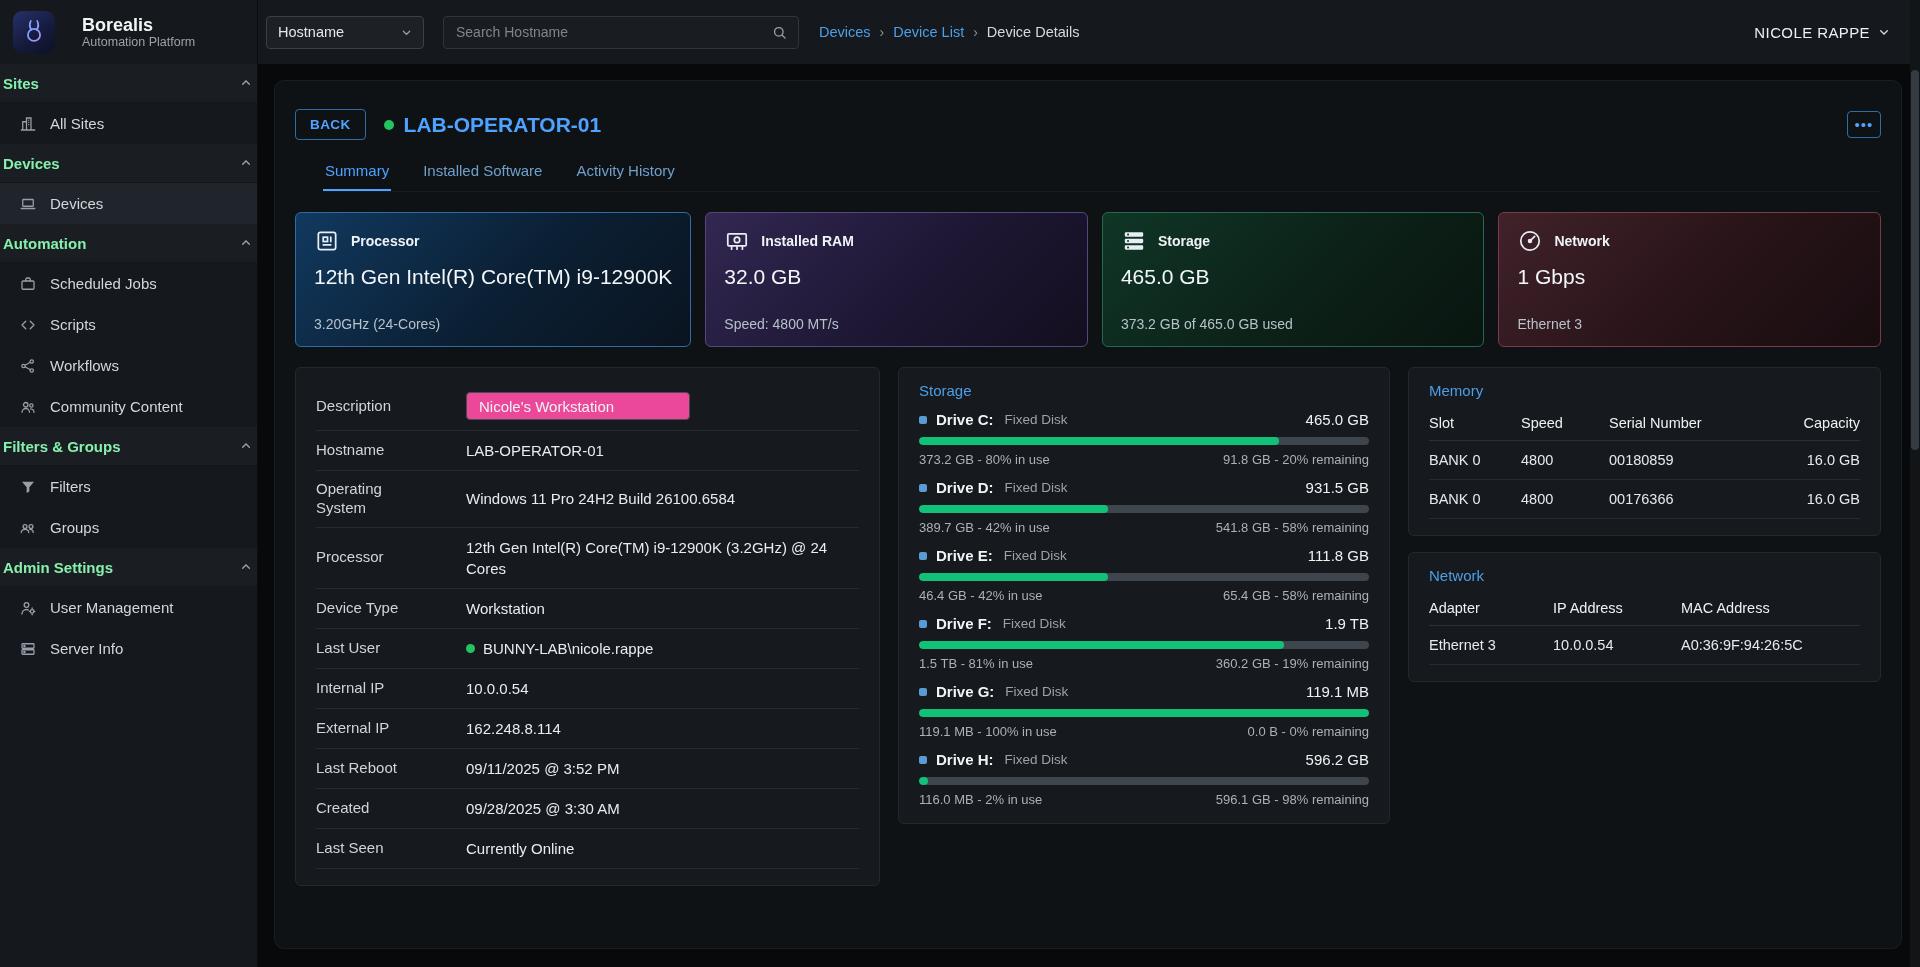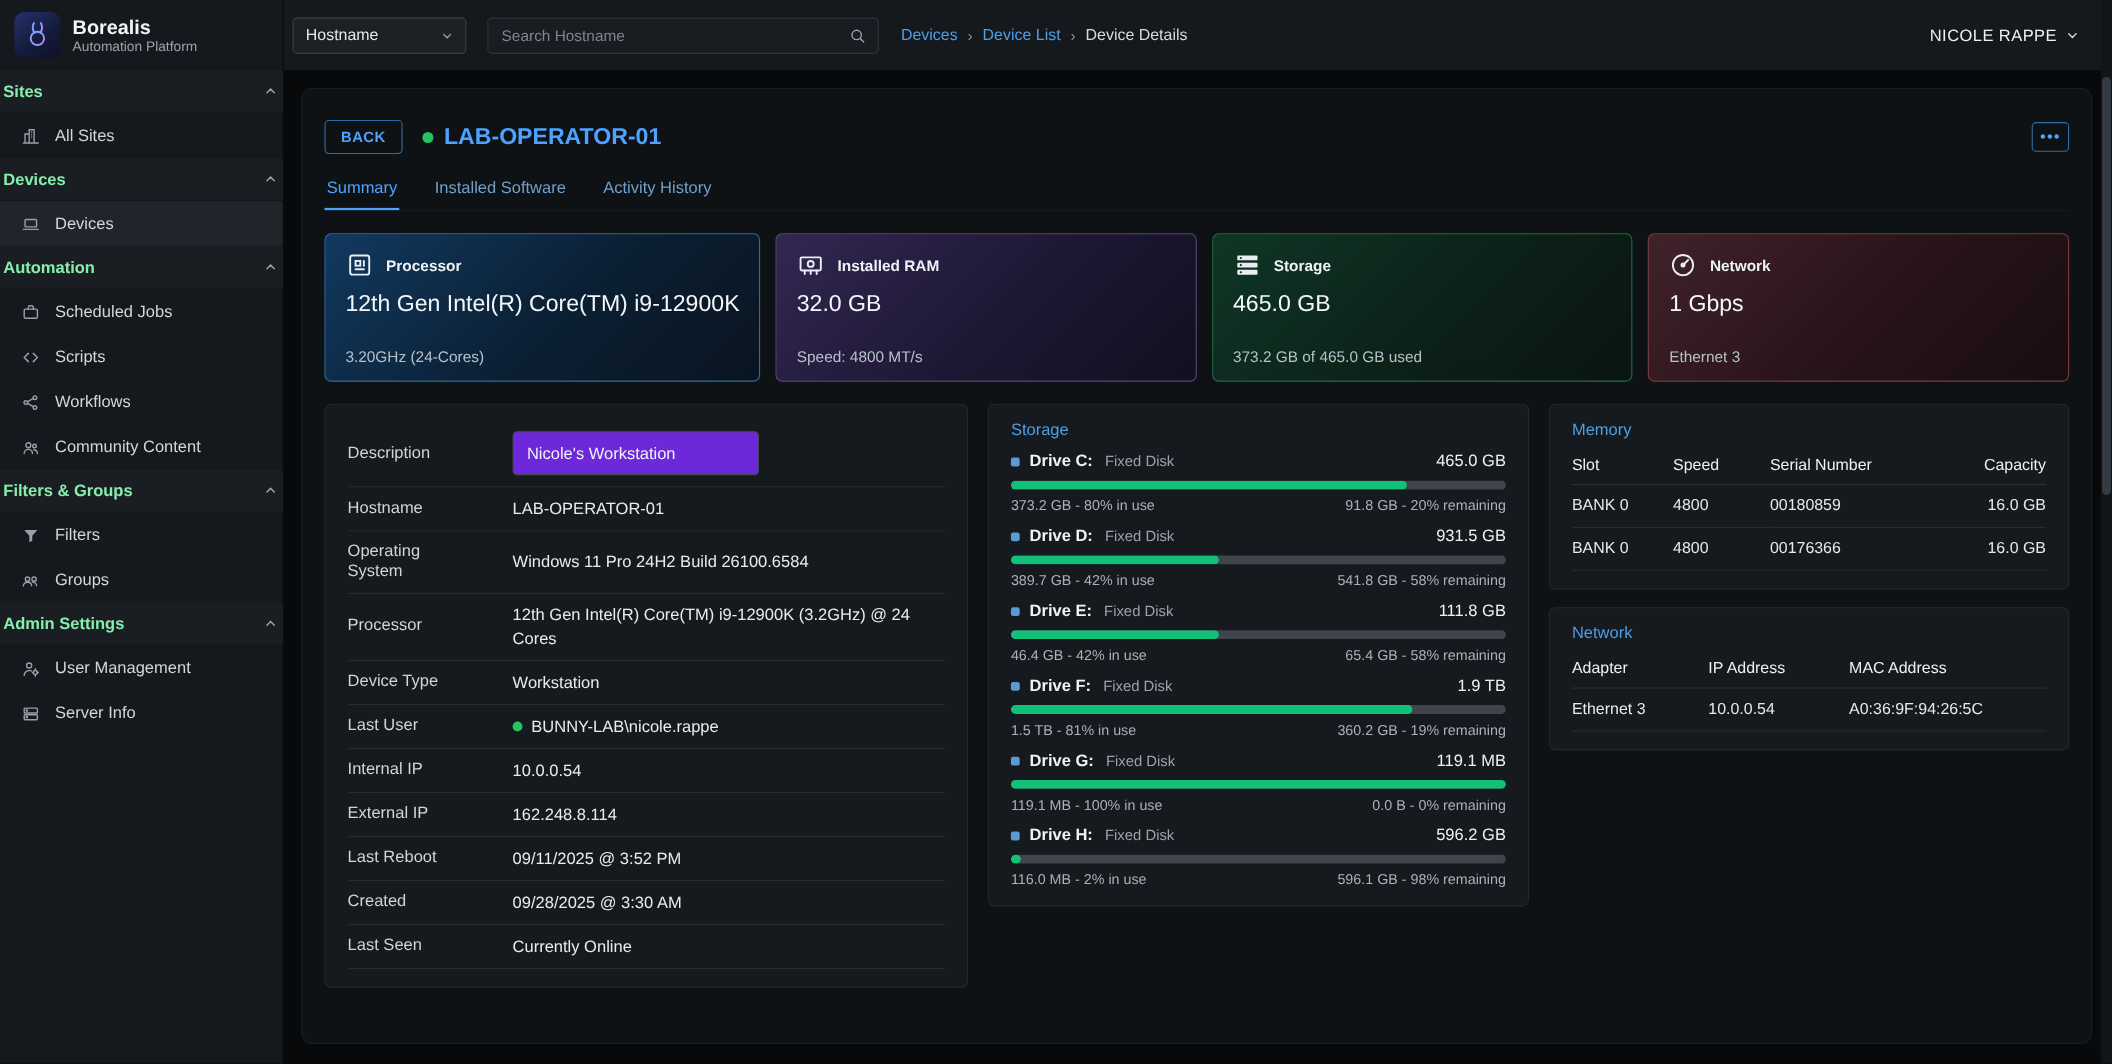--- a/index.html
+++ b/index.html
@@ -12,21 +12,21 @@
     position:relative;
     font-size:15px;
   }
   svg { display:block; }
 
   
   .sidebar {
     position:absolute; left:0; top:0; bottom:0; width:258px;
     background:#15181c; border-right:1px solid #0a0c0d; z-index:2;
   }
-  .brand { height:64px; display:flex; align-items:center; gap:11px; padding-left:13px; }
+  .brand { height:64px; display:flex; align-items:center; gap:27px; padding-left:13px; }
   .logo-tile {
     width:42px; height:42px; border-radius:9px; flex:0 0 auto;
     background:linear-gradient(145deg,#27306a 0%,#141a3a 60%,#0d1126 100%);
     display:flex; align-items:center; justify-content:center;
   }
   .brand-name { font-size:18px; font-weight:bold; color:#f2f5f8; line-height:1.15; }
   .brand-sub { font-size:12.5px; color:#9aa2ab; }
   .nav-section-header {
     height:39px; display:flex; align-items:center; padding:0 3px;
     background:#1a1e23; color:#86efac; font-weight:bold; font-size:15px;
@@ -88,21 +88,21 @@
     padding:7px 14px; border-radius:4px; cursor:pointer;
   }
   .status-dot { width:10px; height:10px; border-radius:50%; background:#22c55e; display:inline-block; }
   .device-title { color:#4da3ff; font-size:21px; margin-left:10px; }
   .panel-header .status-dot { margin-left:18px; }
   .more-btn {
     margin-left:auto; border:1px solid #2e6da4; color:#4da3ff; background:transparent;
     width:34px; height:27px; border-radius:4px; cursor:pointer; font-size:15px; line-height:1;
     display:flex; align-items:center; justify-content:center; letter-spacing:1px;
   }
-  .tabs { display:flex; gap:30px; margin-top:18px; border-bottom:1px solid rgba(255,255,255,0.04); }
+  .tabs { display:flex; gap:30px; margin-top:18px; border-bottom:1px solid rgba(255,255,255,0.04);margin-left:28px; }
   .tab { padding:4px 2px 10px 2px; font-size:15px; color:#6fa0cc; cursor:pointer; }
   .tab.active { color:#4da3ff; border-bottom:2px solid #4da3ff; }
 
   
   .cards-row { display:flex; gap:14px; margin-top:20px; }
   .stat-card {
     flex:1 1 0; height:135px; border:1px solid; border-radius:6px;
     padding:15px 18px 14px 18px; display:flex; flex-direction:column;
   }
   .stat-card.blue   { background:linear-gradient(135deg,#11395f 0%,#0b1f33 55%,#0a1420 100%); border-color:#2e6ca5; }
@@ -123,21 +123,21 @@
   .inner-title { color:#4d9fe8; font-size:15px; margin-bottom:6px; }
 
   
   .summary-panel { flex:0 0 585px; }
   .ds-row { display:flex; align-items:center; padding:9px 0; border-bottom:1px solid #262b31; }
   .ds-row.desc { padding:10px 0; }
   .ds-label { flex:0 0 108px; color:#cfd5da; line-height:1.25; }
   .ds-value { flex:1; padding-left:42px; color:#e8ecf0; line-height:1.4; display:flex; align-items:center; gap:8px; }
   .ds-value .txt { display:inline; }
   .desc-input {
-    width:224px; height:40px; background:#6d28d9; border:1px solid #464c54; border-radius:4px;
+    width:224px; height:28px; background:#ec4899; border:1px solid #464c54; border-radius:4px;
     color:#f0f3f6; font-size:15px; padding:0 12px; font-family:"Liberation Sans", sans-serif; outline:none;
   }
   .mini-dot { width:9px; height:9px; border-radius:50%; background:#22c55e; flex:0 0 auto; }
 
   
   .storage-panel { flex:0 0 492px; }
   .drive { margin-top:12px; }
   .drive-head { display:flex; align-items:center; gap:9px; }
   .drive-bullet { width:8px; height:8px; border-radius:2px; background:#5b9bd5; flex:0 0 auto; }
   .drive-name { font-weight:bold; color:#f0f4f7; font-size:15px; }

